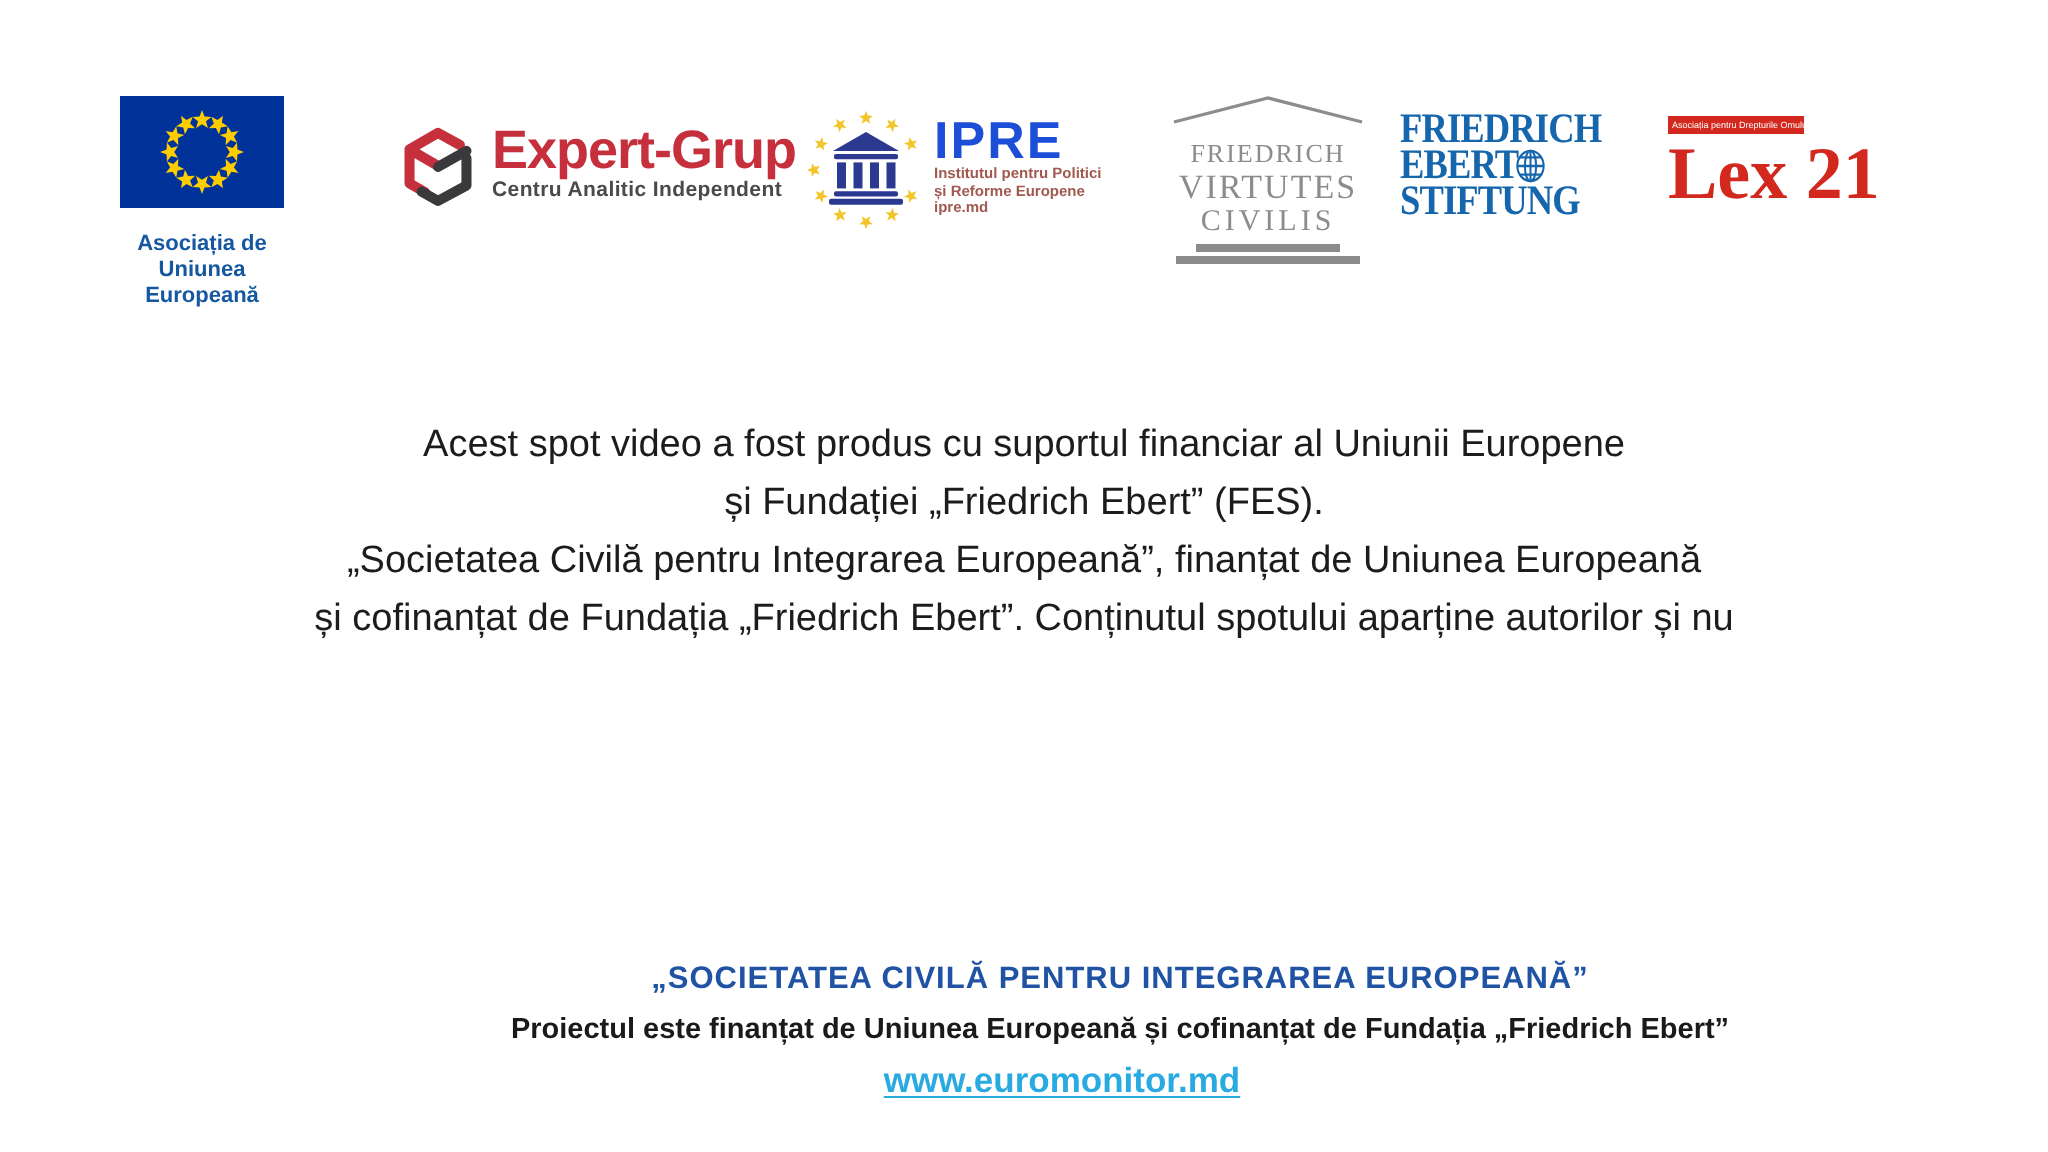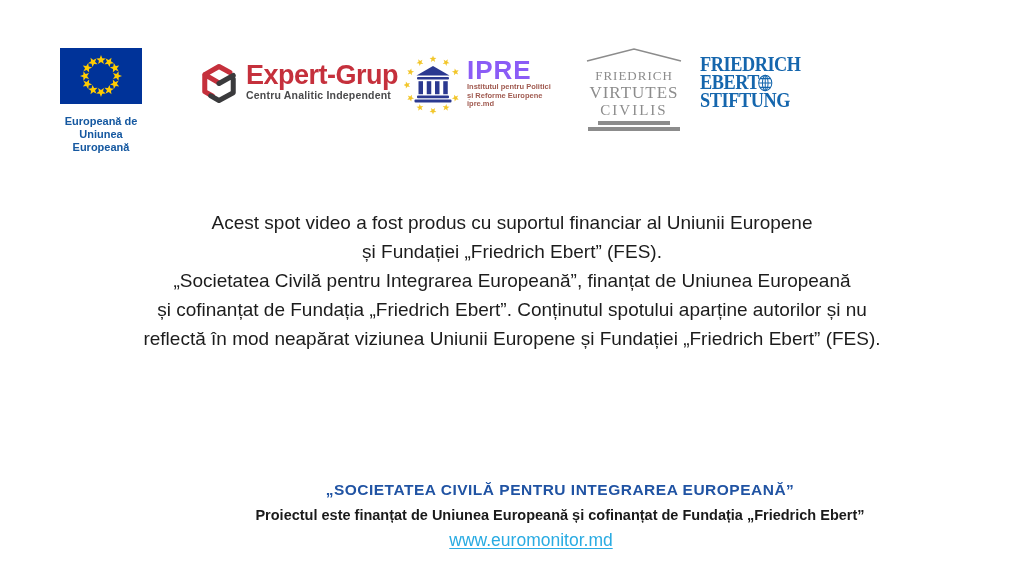--- a/index.html
+++ b/index.html
@@ -13,21 +13,21 @@
   .eu-block{left:55px;top:48px;width:92px;text-align:center;}
   .eu-caption{margin-top:7px;font-size:11px;font-weight:bold;color:#1558a0;line-height:13px;}
   
   .eg-block{left:197px;top:61px;display:flex;align-items:flex-start;}
   .eg-text{margin-left:5px;}
   .eg-name{font-size:27px;font-weight:bold;color:#c5303c;letter-spacing:-0.5px;line-height:28px;}
   .eg-tagline{font-size:10.5px;font-weight:bold;color:#4a4a4c;margin-top:0;letter-spacing:0.2px;}
   
   .ipre-block{left:404px;top:54px;display:flex;align-items:flex-start;}
   .ipre-text{margin-left:3px;margin-top:4px;}
-  .ipre-name{font-size:26px;font-weight:bold;color:#8b5cf6;letter-spacing:1px;line-height:24px;}
+  .ipre-name{font-size:26px;font-weight:bold;color:#1d4ed8;letter-spacing:1px;line-height:24px;}
   .ipre-sub{font-size:7.5px;font-weight:bold;color:#a05a50;line-height:8.5px;margin-top:1px;}
   
   .ivc-block{left:584px;top:46px;width:100px;text-align:center;color:#8c8c8c;
              font-family:"Liberation Serif",serif;}
   .ivc-l1{font-size:13px;letter-spacing:1px;margin-top:1px;}
   .ivc-l2{font-size:17px;letter-spacing:1px;line-height:17px;}
   .ivc-l3{font-size:15px;letter-spacing:2px;line-height:18px;}
   .ivc-base1{width:72px;height:3.5px;background:#8c8c8c;margin:2px auto 0;}
   .ivc-base2{width:92px;height:4px;background:#8c8c8c;margin:2px auto 0;}
   
@@ -47,21 +47,21 @@
               color:#1c1c1c;font-size:19px;line-height:29px;}
   .disc-line{display:block;white-space:nowrap;}
   
   .footer-title{position:absolute;left:0;top:481px;width:1024px;text-align:center;
                 font-weight:bold;font-size:15.5px;color:#2053a3;letter-spacing:0.5px;
                 transform:translateX(48px);}
   .footer-subtitle{position:absolute;left:0;top:507px;width:1024px;text-align:center;
                    font-weight:bold;font-size:14.5px;color:#1a1a1a;transform:translateX(48px);}
   .footer-link-row{position:absolute;left:0;top:530px;width:1024px;text-align:center;
                    transform:translateX(19px);}
-  .footer-link{font-weight:normal;font-size:17.5px;color:#29abe2;text-decoration:underline;
+  .footer-link{font-weight:bold;font-size:17.5px;color:#29abe2;text-decoration:underline;
                text-underline-offset:2px;}
 </style>
 </head>
 <body>
 
 <div class="canvas">
 
   <div class="logo eu-block">
     <svg width="82" height="56" viewBox="0 0 82 56">
       <defs>
@@ -77,21 +77,21 @@
         <use href="#eustar" transform="rotate(150 41 28) translate(41 12)"></use>
         <use href="#eustar" transform="rotate(180 41 28) translate(41 12)"></use>
         <use href="#eustar" transform="rotate(210 41 28) translate(41 12)"></use>
         <use href="#eustar" transform="rotate(240 41 28) translate(41 12)"></use>
         <use href="#eustar" transform="rotate(270 41 28) translate(41 12)"></use>
         <use href="#eustar" transform="rotate(300 41 28) translate(41 12)"></use>
         <use href="#eustar" transform="rotate(330 41 28) translate(41 12)"></use>
       </g>
     </svg>
     <div class="eu-caption">
-      <span>Europeană de</span><br>
+      <span>Asociația de</span><br>
       <span>Uniunea Europeană</span>
     </div>
   </div>
 
   <div class="logo eg-block">
     <svg width="44" height="46" viewBox="0 0 40 42">
       <g fill="none" stroke-width="4.6" stroke-linecap="round" stroke-linejoin="round">
         <path stroke="#c5303c" d="M30,10.5 L20,5 L7,12.5 L7,28 L14,32 M7,12.5 L20,20"></path>
         <path stroke="#3a3a3c" d="M20,20.5 L33,13.2 M33,16.5 L33,29 L20,36 L12.5,31.8"></path>
       </g>
@@ -164,27 +164,30 @@
           <line x1="3" y1="14.8" x2="17" y2="14.8"></line>
           <line x1="10" y1="1.6" x2="10" y2="18.4"></line>
         </g>
       </svg>
     </div>
     <div class="fes-line">
       <span>STIFTUNG</span>
     </div>
   </div>
 
+  <div class="logo lex-block">
+    <div class="lex-banner">Asociația pentru Drepturile Omului</div>
+    <div class="lex-name">Lex 21</div>
+  </div>
 
   <div class="disclaimer">
     <span class="disc-line">Acest spot video a fost produs cu suportul financiar al Uniunii Europene</span>
     <span class="disc-line">și Fundației „Friedrich Ebert” (FES).</span>
     <span class="disc-line">„Societatea Civilă pentru Integrarea Europeană”, finanțat de Uniunea Europeană</span>
     <span class="disc-line">și cofinanțat de Fundația „Friedrich Ebert”. Conținutul spotului aparține autorilor și nu</span>
-    <span class="disc-line">reflectă în mod neapărat viziunea Uniunii Europene și Fundației „Friedrich Ebert” (FES).</span>
   </div>
 
   <div class="footer-title">„SOCIETATEA CIVILĂ PENTRU INTEGRAREA EUROPEANĂ”</div>
   <div class="footer-subtitle">Proiectul este finanțat de Uniunea Europeană și cofinanțat de Fundația „Friedrich Ebert”</div>
   <div class="footer-link-row">
     <a class="footer-link" href="#">www.euromonitor.md</a>
   </div>
 
 </div>
 

